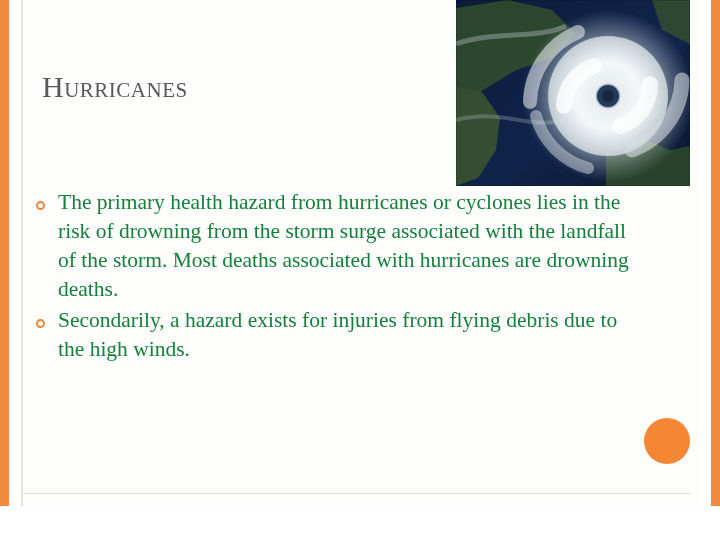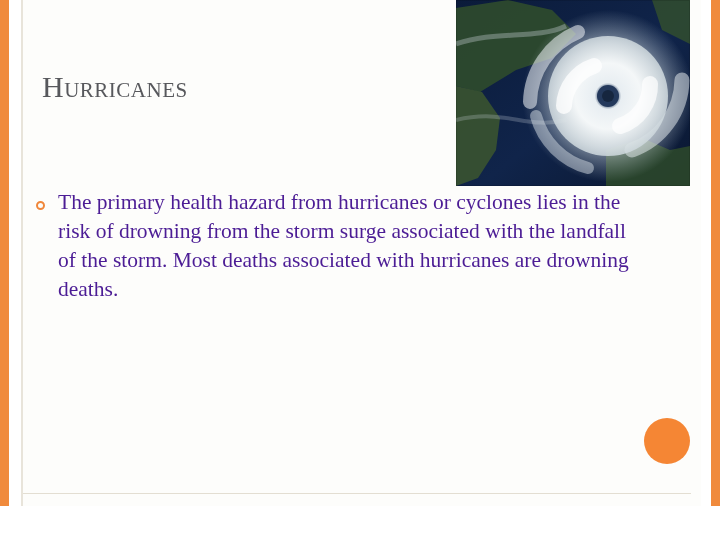--- a/index.html
+++ b/index.html
@@ -122,21 +122,21 @@
     height: 9px;
     border: 2px solid #f0873a;
     border-radius: 50%;
     box-sizing: border-box;
   }
   .bullet-text {
     flex: 1 1 auto;
     font-family: "Liberation Serif", serif;
     font-size: 21.5px;
     line-height: 29px;
-    color: #4c1d95;
+    color: #15803d;
   }
   .spacer-row {
     height: 30px;
   }
 
   
   .deco-circle {
     position: absolute;
     right: 30px;
     bottom: 42px;
@@ -213,20 +213,24 @@
     </svg>
   </div>
 
   <div class="body">
 
     <div class="bullet-row">
       <div class="bullet-marker"><span class="ring"></span></div>
       <div class="bullet-text">The primary health hazard from hurricanes or cyclones lies in the risk of drowning from the storm surge associated with the landfall of the storm. Most deaths associated with hurricanes are drowning deaths.</div>
     </div>
 
+    <div class="bullet-row">
+      <div class="bullet-marker"><span class="ring"></span></div>
+      <div class="bullet-text">Secondarily, a hazard exists for injuries from flying debris due to the high winds.</div>
+    </div>
 
     <div class="spacer-row"></div>
 
 
   </div>
 
   <div class="deco-circle"></div>
 
 </div>
 

